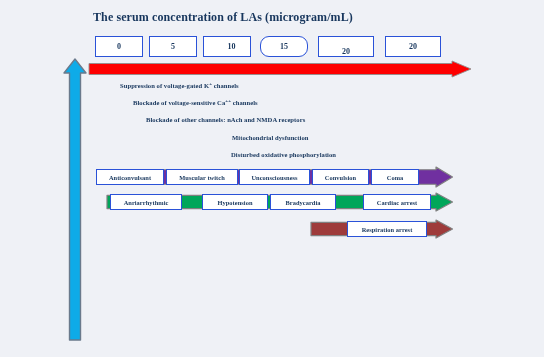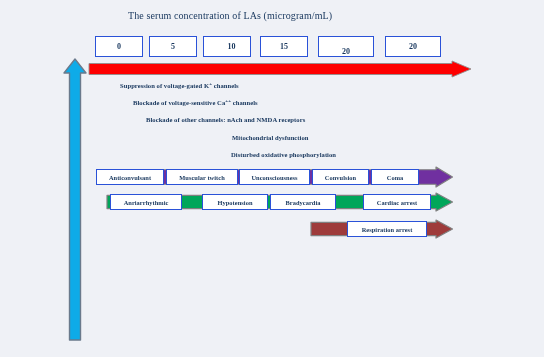--- a/index.html
+++ b/index.html
@@ -19,26 +19,25 @@
     left: 0; top: 0;
     width: 544px;
     height: 357px;
   }
 
   
   #title {
     position: absolute;
     left: 93px;
     top: 10px;
-    font-size: 10px;
-    font-weight: normal;
+    font-size: 12px;
+    font-weight: bold;
     color: #17365d;
     letter-spacing: 0.1px;
     white-space: nowrap;
-    margin-left: 35px;
   }
 
   
   #vertical-arrow {
     position: absolute;
     left: 62px;
     top: 57px;
     width: 26px;
     height: 285px;
   }
@@ -130,21 +129,21 @@
   <div id="scale-boxes">
       <div class="scale-box" style="left: 95px; width: 48px;">
         <span>0</span>
       </div>
       <div class="scale-box" style="left: 149px; width: 48px;">
         <span>5</span>
       </div>
       <div class="scale-box" style="left: 203px; width: 48px; padding-left: 9px;">
         <span>10</span>
       </div>
-      <div class="scale-box" style="left: 260px; width: 48px;">
+      <div class="scale-box" style="left: 260px; width: 48px; border-radius: 9px;">
         <span>15</span>
       </div>
       <div class="scale-box" style="left: 318px; width: 56px; align-items: flex-end;">
         <span>20</span>
       </div>
       <div class="scale-box" style="left: 385px; width: 56px;">
         <span>20</span>
       </div>
     </div>
 

